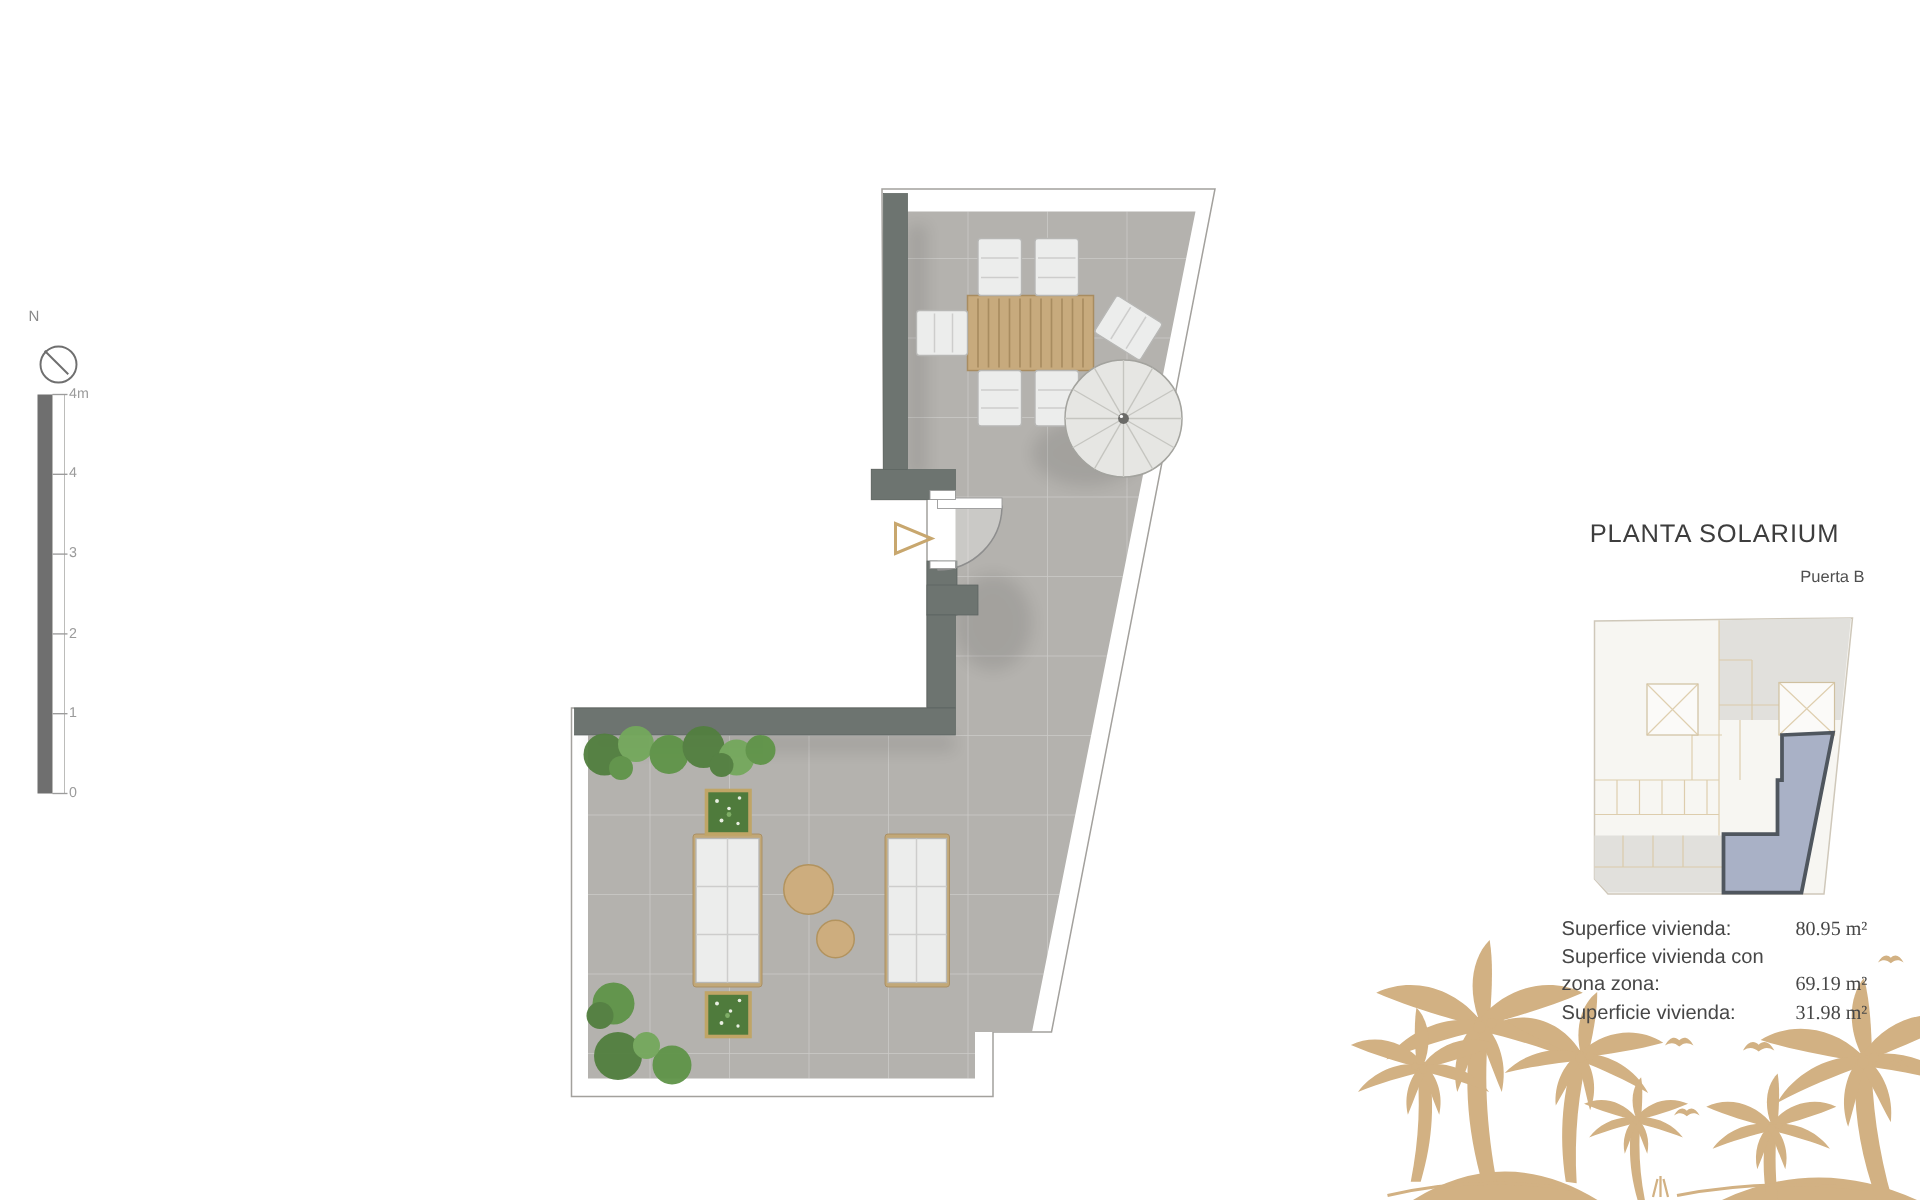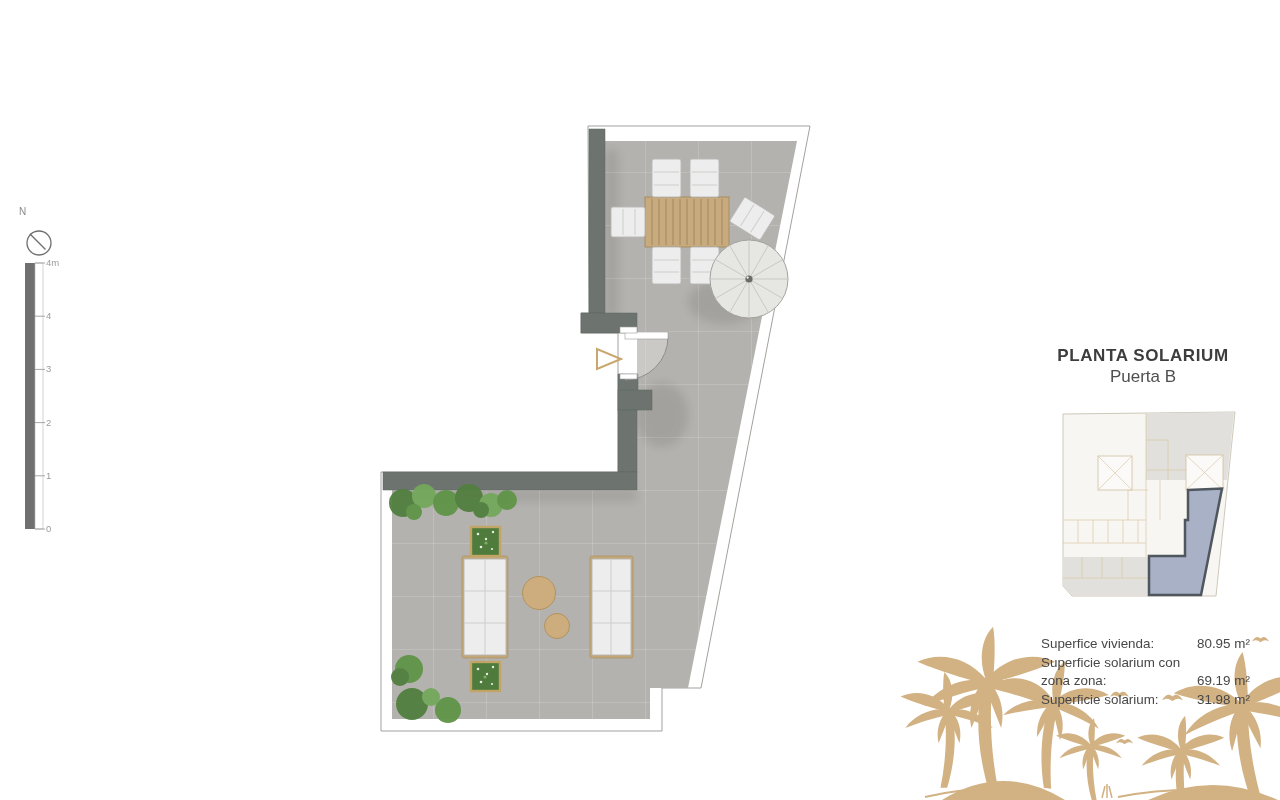--- a/index.html
+++ b/index.html
@@ -40,25 +40,25 @@
   .keyfaint{stroke:#d9c7a2;stroke-width:.8;fill:none;opacity:.85;}
   .keyshaft{fill:#fbfaf8;stroke:#cfc0a0;stroke-width:.8;}
   .keyhl{fill:var(--plan_highlight,#a2aac2);fill-opacity:.92;stroke:var(--plan_highlight_border,#4f565e);stroke-width:2.5;}
   .palm{fill:var(--accent_tan,#d2b183);}
   .palmstroke{stroke:var(--accent_tan,#d2b183);fill:none;}
 
   
   .north-label{position:absolute;left:19px;top:206px;font-size:10px;color:#8a8a8a;}
   .scale-label{position:absolute;left:46px;font-size:9.5px;color:#9b9b9b;}
   .title-block{position:absolute;left:1043px;top:346px;width:200px;text-align:center;}
-  .title-main{font-size:17px;font-weight:bold;color:var(--text_dark,#3d3d3d);letter-spacing:.6px;}
-  .title-sub{font-size:17px;color:var(--text_mid,#4f4f4f);margin-top:1px;}
-  .areas-block{position:absolute;left:1041px;top:636px;width:214px;}
+  .title-main{font-size:17px;font-weight:normal;color:var(--text_dark,#3d3d3d);letter-spacing:.6px;}
+  .title-sub{font-size:11px;color:var(--text_mid,#4f4f4f);margin-top:13px;text-align:right;}
+  .areas-block{position:absolute;left:1041px;top:611px;width:214px;}
   .area-row{position:relative;height:18.7px;font-size:13.4px;color:#474747;white-space:nowrap;}
-  .area-row .val{position:absolute;left:156px;top:0;}
+  .area-row .val{position:absolute;left:156px;top:0;font-family:Liberation Serif, serif;}
 </style>
 </head>
 <body>
 
 <div class="stage">
 
   <svg width="1280" height="800" viewBox="0 0 1280 800">
     <defs>
       <pattern id="tiles" patternUnits="userSpaceOnUse" width="53" height="53" x="9" y="13">
         <path d="M53,0 L0,0 L0,53" class="tileline"></path>
@@ -298,26 +298,26 @@
     <div class="title-main">PLANTA SOLARIUM</div>
     <div class="title-sub">Puerta B</div>
   </div>
 
   <div class="areas-block">
     <div class="area-row">
       <span>Superfice vivienda:</span>
       <span class="val">80.95 m²</span>
     </div>
     <div class="area-row">
-      <span>Superficie solarium con</span>
+      <span>Superfice vivienda con</span>
       <span class="val"></span>
     </div>
     <div class="area-row">
       <span>zona zona:</span>
       <span class="val">69.19 m²</span>
     </div>
     <div class="area-row">
-      <span>Superficie solarium:</span>
+      <span>Superficie vivienda:</span>
       <span class="val">31.98 m²</span>
     </div>
   </div>
 
 </div>
 
 </body></html>

